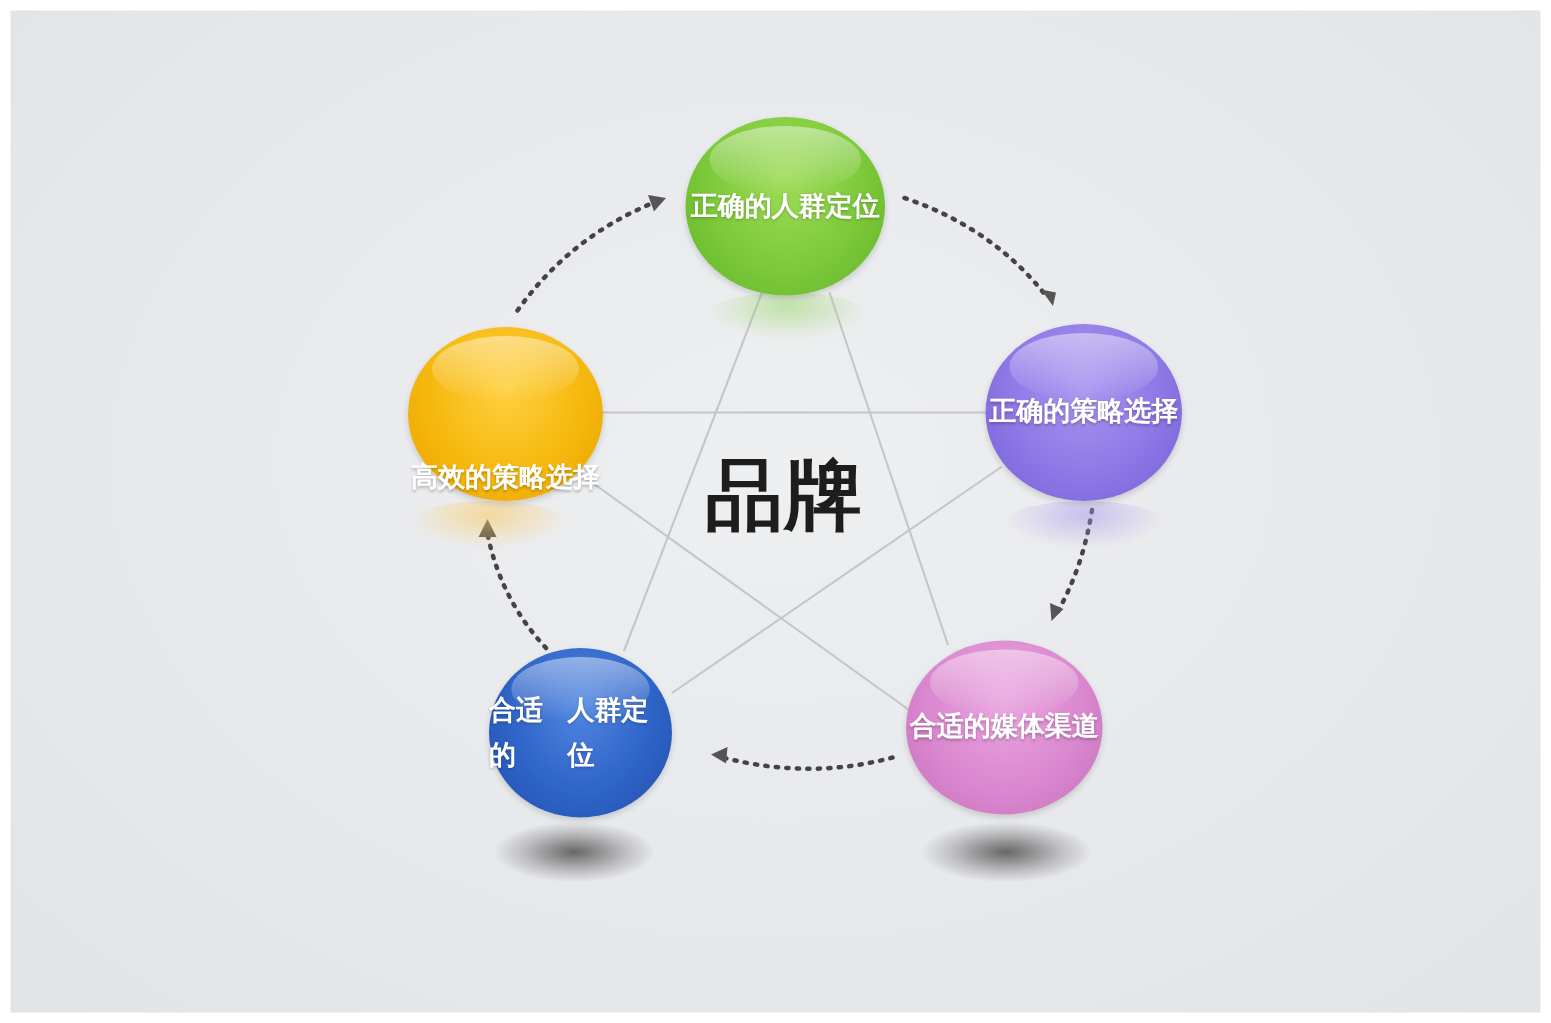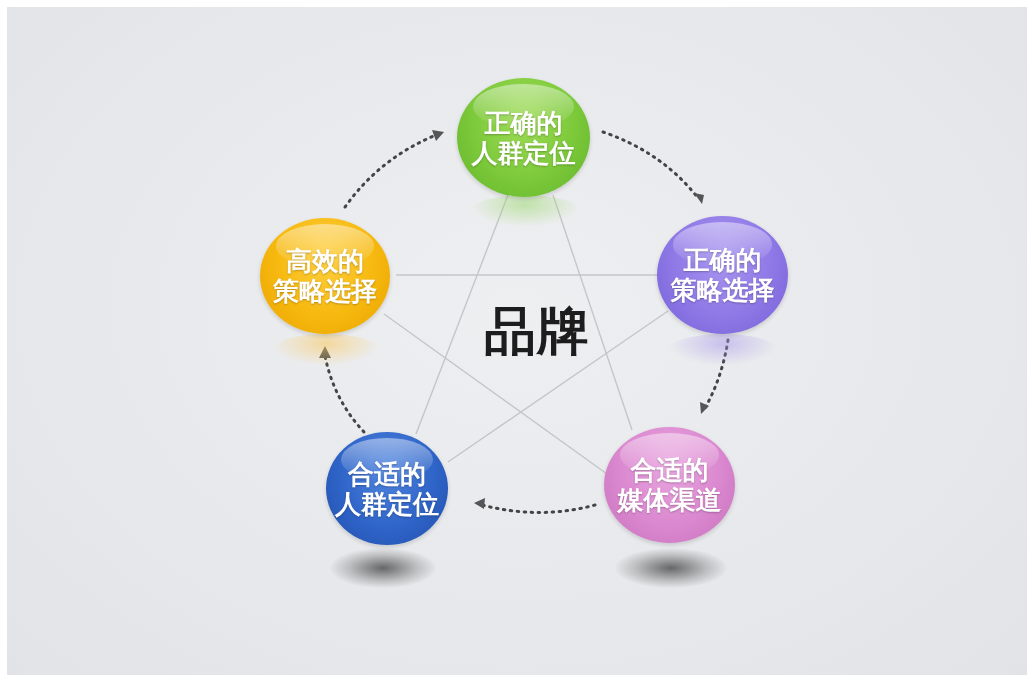--- a/index.html
+++ b/index.html
@@ -1,31 +1,31 @@
 <!DOCTYPE html>
 <html><head>
 <meta charset="utf-8">
 <style>
   html, body { margin:0; padding:0; }
   body { width:1034px; height:682px; background:#ffffff; position:relative; overflow:hidden;
          font-family:"DejaVu Sans","Liberation Sans",sans-serif; }
   .canvas { position:absolute; left:7px; top:7px; width:1020px; height:668px;
             background:radial-gradient(ellipse at 50% 45%, #eeeff1 0%, #e6e7ea 70%, #e2e3e6 100%); }
   svg.overlay { position:absolute; left:0; top:0; width:1034px; height:682px; }
-  .ball { position:absolute; border-radius:50%; display:flex; flex-direction:column;
+  .ball { position:absolute; border-radius:50%; display:flex; flex-direction:row;
           align-items:center; justify-content:center; color:#ffffff; font-weight:bold;
-          font-size:26px; line-height:30px; letter-spacing:0px;
+          font-size:18px; line-height:30px; letter-spacing:0px;
           text-shadow:0 1px 2px rgba(0,0,0,0.25); box-shadow:0 2px 4px rgba(0,0,0,0.15); }
   .ball::before { content:""; position:absolute; left:12%; top:5%; width:76%; height:38%;
           border-radius:50%; background:linear-gradient(to bottom, rgba(255,255,255,0.45), rgba(255,255,255,0)); }
   .ball span { position:relative; }
   .reflect { position:absolute; border-radius:50%; }
   .shadow { position:absolute; border-radius:50%;
             background:radial-gradient(ellipse at center, rgba(60,60,60,0.75) 0%, rgba(110,110,110,0.35) 45%, rgba(200,200,200,0) 72%); }
-  .center-title { position:absolute; left:470px; top:296px; width:120px; text-align:right;
+  .center-title { position:absolute; left:470px; top:296px; width:120px; text-align:left;
                   font-size:52px; font-weight:bold; color:#1d1d1d; letter-spacing:1px; line-height:70px; }
 </style>
 </head>
 <body>
 
 <div class="canvas"></div>
 
 <svg class="overlay" viewBox="0 0 1034 682">
   <g stroke="#c5c6c9" stroke-width="1.4" fill="none">
     <line x1="396" y1="275" x2="658" y2="275"></line>
@@ -69,18 +69,18 @@
 <div class="ball" style="left:604px;top:427px;width:131px;height:116px;background:radial-gradient(ellipse at 50% 35%, #eaa5e0 0%, #da88cf 55%, #c870bd 100%);">
   <span>合适的</span>
   <span>媒体渠道</span>
 </div>
 
 <div class="ball" style="left:326px;top:432px;width:122px;height:113px;background:radial-gradient(ellipse at 50% 35%, #4f85e0 0%, #2f64c8 55%, #1f4ea8 100%);">
   <span>合适的</span>
   <span>人群定位</span>
 </div>
 
-<div class="ball" style="left:260px;top:218px;width:130px;height:116px;background:radial-gradient(ellipse at 50% 35%, #ffd040 0%, #f6b80e 55%, #e9a200 100%);">
+<div class="ball" style="left:272px;top:218px;width:130px;height:116px;background:radial-gradient(ellipse at 50% 35%, #ffd040 0%, #f6b80e 55%, #e9a200 100%);align-items:flex-end;">
   <span>高效的</span>
   <span>策略选择</span>
 </div>
 
 <div class="center-title">品牌</div>
 
 </body></html>

